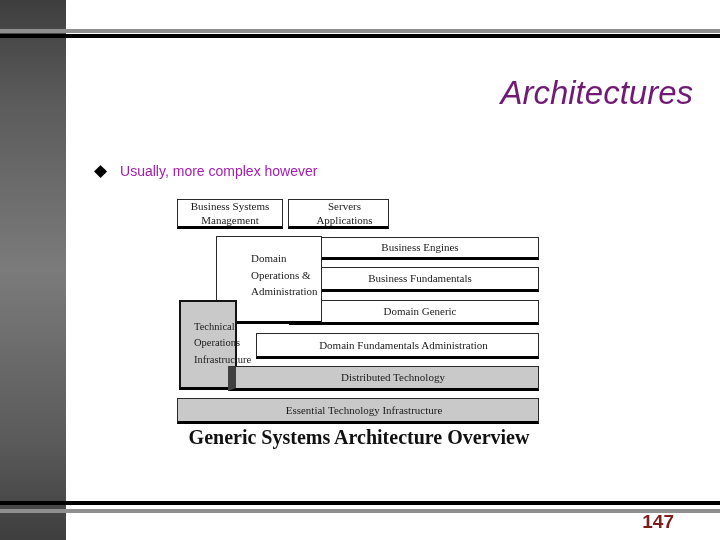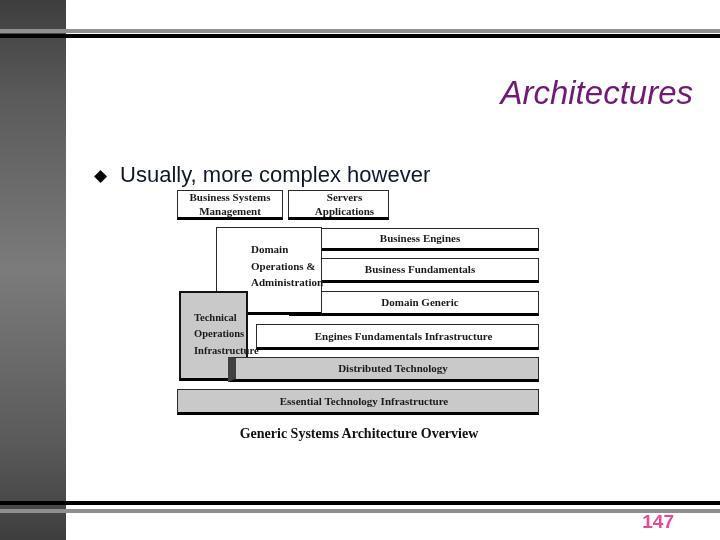--- a/index.html
+++ b/index.html
@@ -24,24 +24,24 @@
   .slide-title {
     position:absolute; top:74px; right:27px;
     font-size:33px; font-style:italic; color:#701a75; white-space:nowrap;
   }
 
   .bullet-row {
     position:absolute; left:94px; top:162px;
     display:flex; align-items:center; gap:13px;
   }
   .bullet-glyph { font-size:17px; color:#000; line-height:1; }
-  .bullet-text  { font-size:22px; color:#0f172a; white-space:nowrap; }
+  .bullet-text  { font-size:14px; color:#a21caf; white-space:nowrap; }
 
   
-  .diagram { position:absolute; left:177px; top:190px; width:364px; height:232px;font-weight:bold; }
+  .diagram { position:absolute; left:177px; top:199px; width:364px; height:232px; }
   .dbox {
     position:absolute;
     background:#ffffff;
     border:1px solid #2a2a2a;
     border-bottom:3px solid #000;
     font-family:"Liberation Serif", serif;
     font-size:11px; color:#1a1a1a;
     display:flex; align-items:center; justify-content:center;
     text-align:center; line-height:1.3;padding-left:12px;
   }
@@ -49,38 +49,38 @@
   .b-bsm        { left:0;   top:3;   width:106px; height:30px; padding:0 6px; }
   .b-servers    { left:111px; top:3;   width:101px; height:30px; }
   .b-client     { left:217px; top:3;   width:146px; height:30px; }
   .b-domops     { left:0;   top:37px;  width:106px; height:88px;
                   justify-content:flex-start; align-items:flex-start;
                   text-align:left; padding:13px 0 0 34px; line-height:1.5; z-index:1;margin-left:39px; }
   .b-bizeng     { left:112px; top:38px;  width:250px; height:23px; }
   .b-bizfund    { left:112px; top:68px;  width:250px; height:25px; }
   .b-domeng     { left:112px; top:101px; width:250px; height:25px; }
   .b-domfund    { left:79px;  top:134px; width:283px; height:26px; }
-  .b-techops    { left:2px;  top:101px; width:69px; height:90px;
+  .b-techops    { left:2px;  top:101px; width:58px; height:90px;
                   justify-content:flex-start; align-items:flex-start;
                   text-align:left; padding:17px 16px 0 13px; line-height:1.55;
                   border:2px solid #141414; border-bottom:3px solid #000;
                   font-size:10.5px; z-index:2; overflow:visible; }
   .b-distrib    { left:51px;  top:167px; width:311px; height:25px;
                   border-left:8px solid #404040; z-index:3; }
   .b-essential  { left:0;   top:199px; width:362px; height:26px; }
 
   .diagram-caption {
     position:absolute; left:177px; top:426px; width:364px;
     text-align:center; font-family:"Liberation Serif", serif;
-    font-weight:bold; font-size:14px; color:#111;
+    font-weight:bold; font-size:20px; color:#111;
   }
 
   .page-number {
     position:absolute; top:511px; right:46px;
-    font-size:19px; font-weight:bold; color:#ec4899;
+    font-size:19px; font-weight:bold; color:#7f1d1d;
   }
 </style>
 </head>
 <body>
 
 <div class="sidebar"></div>
 
 <div class="rule gray-top"></div>
 <div class="rule black-top"></div>
 <div class="rule black-bot"></div>
@@ -94,20 +94,20 @@
 </div>
 
 <div class="diagram">
   <div class="dbox b-bsm">Business Systems Management</div>
   <div class="dbox b-servers">Servers Applications</div>
   <div class="dbox b-domops">Domain Operations &amp; Administration</div>
   <div class="dbox b-bizeng">Business Engines</div>
   <div class="dbox b-bizfund">Business Fundamentals</div>
   <div class="dbox b-domeng">Domain Generic</div>
   <div class="dbox gray b-techops">Technical Operations Infrastructure</div>
-  <div class="dbox b-domfund">Engines Fundamentals Infrastructure</div>
+  <div class="dbox b-domfund">Domain Fundamentals Administration</div>
   <div class="dbox gray b-distrib">Distributed Technology</div>
   <div class="dbox gray b-essential">Essential Technology Infrastructure</div>
 </div>
 
 <div class="diagram-caption">Generic Systems Architecture Overview</div>
 
 <div class="page-number">147</div>
 
 </body></html>

